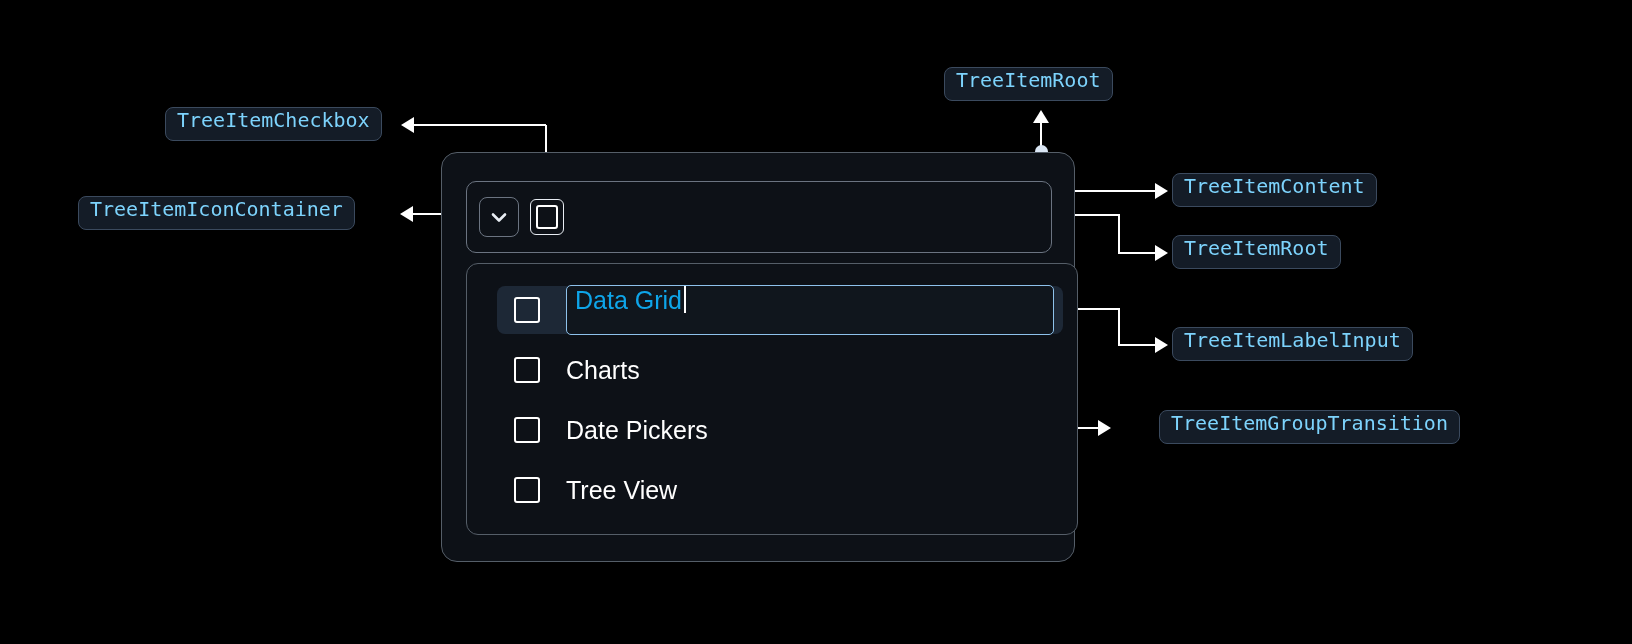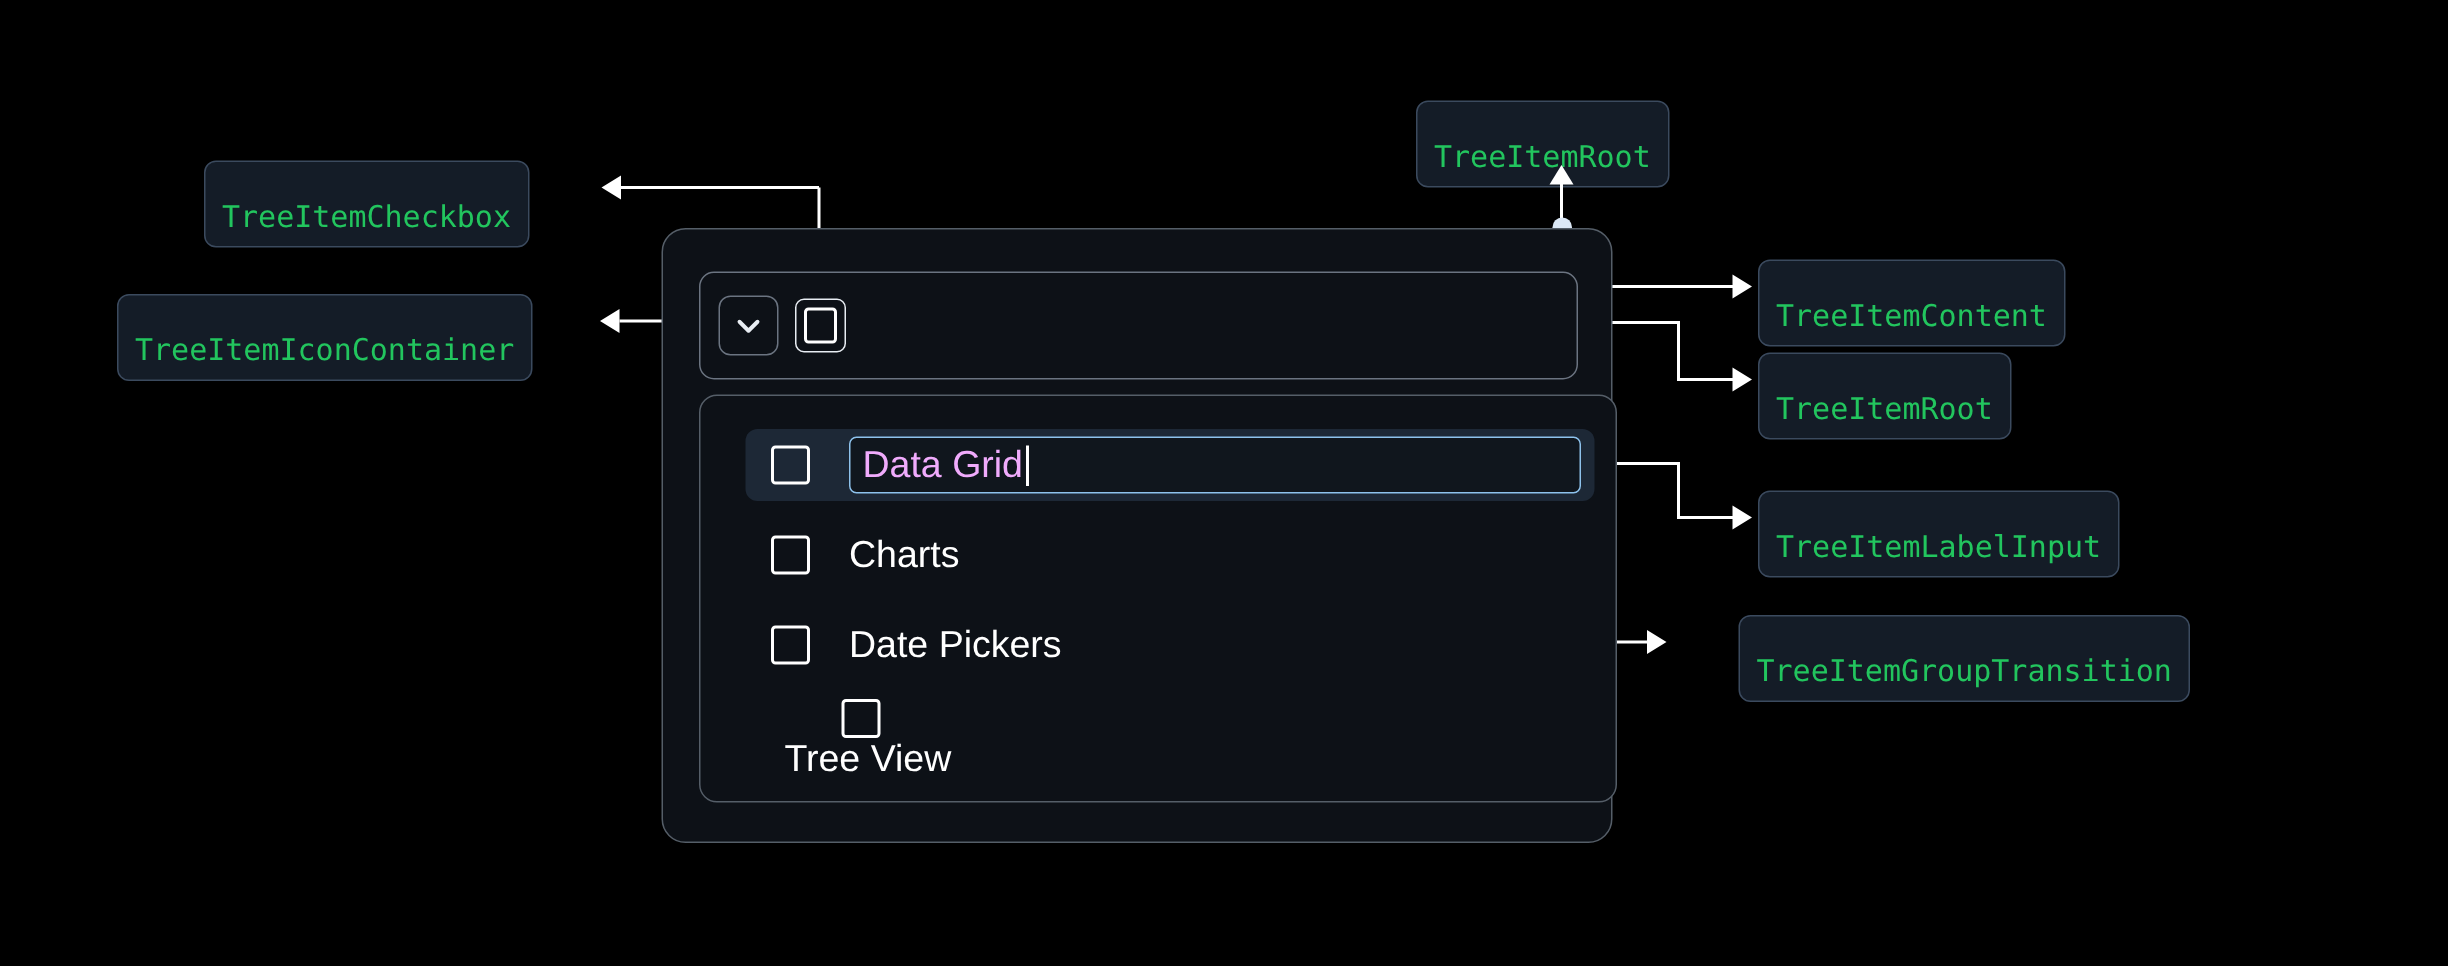--- a/index.html
+++ b/index.html
@@ -5,25 +5,25 @@
   html,body{margin:0;padding:0;background:#000;}
   body{width:1632px;height:644px;overflow:hidden;font-family:"Liberation Sans",sans-serif;}
   #stage{position:relative;width:1632px;height:644px;background:#000000;}
 
   
   .chip{
     position:absolute;
     background:#141c27;
     border:1px solid #3b4a5e;
     border-radius:8px;
-    color:#22c55e;
+    color:#7dd3fc;
     font-family:"DejaVu Sans Mono","Liberation Mono",monospace;
     font-size:20px;
     line-height:1;
-    padding:26px 11px 10px 11px;
+    padding:2px 11px 10px 11px;
     white-space:nowrap;
     letter-spacing:0px;
   }
 
   
   .hline{position:absolute;background:#ffffff;height:2px;}
   .vline{position:absolute;background:#ffffff;width:2px;}
   .dot{position:absolute;width:13px;height:13px;border-radius:50%;
        background:#dbe7f5;}
   .arrow{position:absolute;width:0;height:0;}
@@ -98,44 +98,44 @@
   .cb{
     width:26px;height:26px;
     border:2.5px solid #ffffff;border-radius:3px;
     box-sizing:border-box;flex:0 0 auto;
   }
   .row-text{
     margin-left:26px;color:#ffffff;font-size:25px;white-space:nowrap;
   }
   .label-input{
     margin-left:26px;
-    width:488px;height:38px;
+    width:488px;height:50px;
     background:#10161d;
     border:1.5px solid #8ec2ec;
     border-radius:5px;
     box-sizing:border-box;
-    display:flex;align-items:center;
+    display:flex;align-items:flex-start;
     padding-left:8px;
-    color:#f0abfc;font-size:25px;
+    color:#0ea5e9;font-size:25px;
   }
   .caret{
     display:inline-block;width:2px;height:27px;background:#ffffff;
     margin-left:2px;
   }
 </style>
 </head>
 <body>
 
 <div id="stage">
 
   <div class="chip" style="left:944px;top:67px;">
     <span>TreeItemRoot</span>
   </div>
 
-  <div class="chip" style="left:136px;top:107px;">
+  <div class="chip" style="left:165px;top:107px;">
     <span>TreeItemCheckbox</span>
   </div>
 
   <div class="chip" style="left:78px;top:196px;">
     <span>TreeItemIconContainer</span>
   </div>
 
   <div class="chip" style="left:1172px;top:173px;">
     <span>TreeItemContent</span>
   </div>
@@ -214,21 +214,21 @@
       <div class="tree-row" style="top:82px;">
         <span class="cb" style="margin-left:17px;"></span>
         <span class="row-text">Charts</span>
       </div>
 
       <div class="tree-row" style="top:142px;">
         <span class="cb" style="margin-left:17px;"></span>
         <span class="row-text">Date Pickers</span>
       </div>
 
-      <div class="tree-row" style="top:202px;flex-direction:column;">
+      <div class="tree-row" style="top:202px;">
         <span class="cb" style="margin-left:17px;"></span>
         <span class="row-text">Tree View</span>
       </div>
 
     </div>
   </div>
 
 </div>
 
 </body></html>

